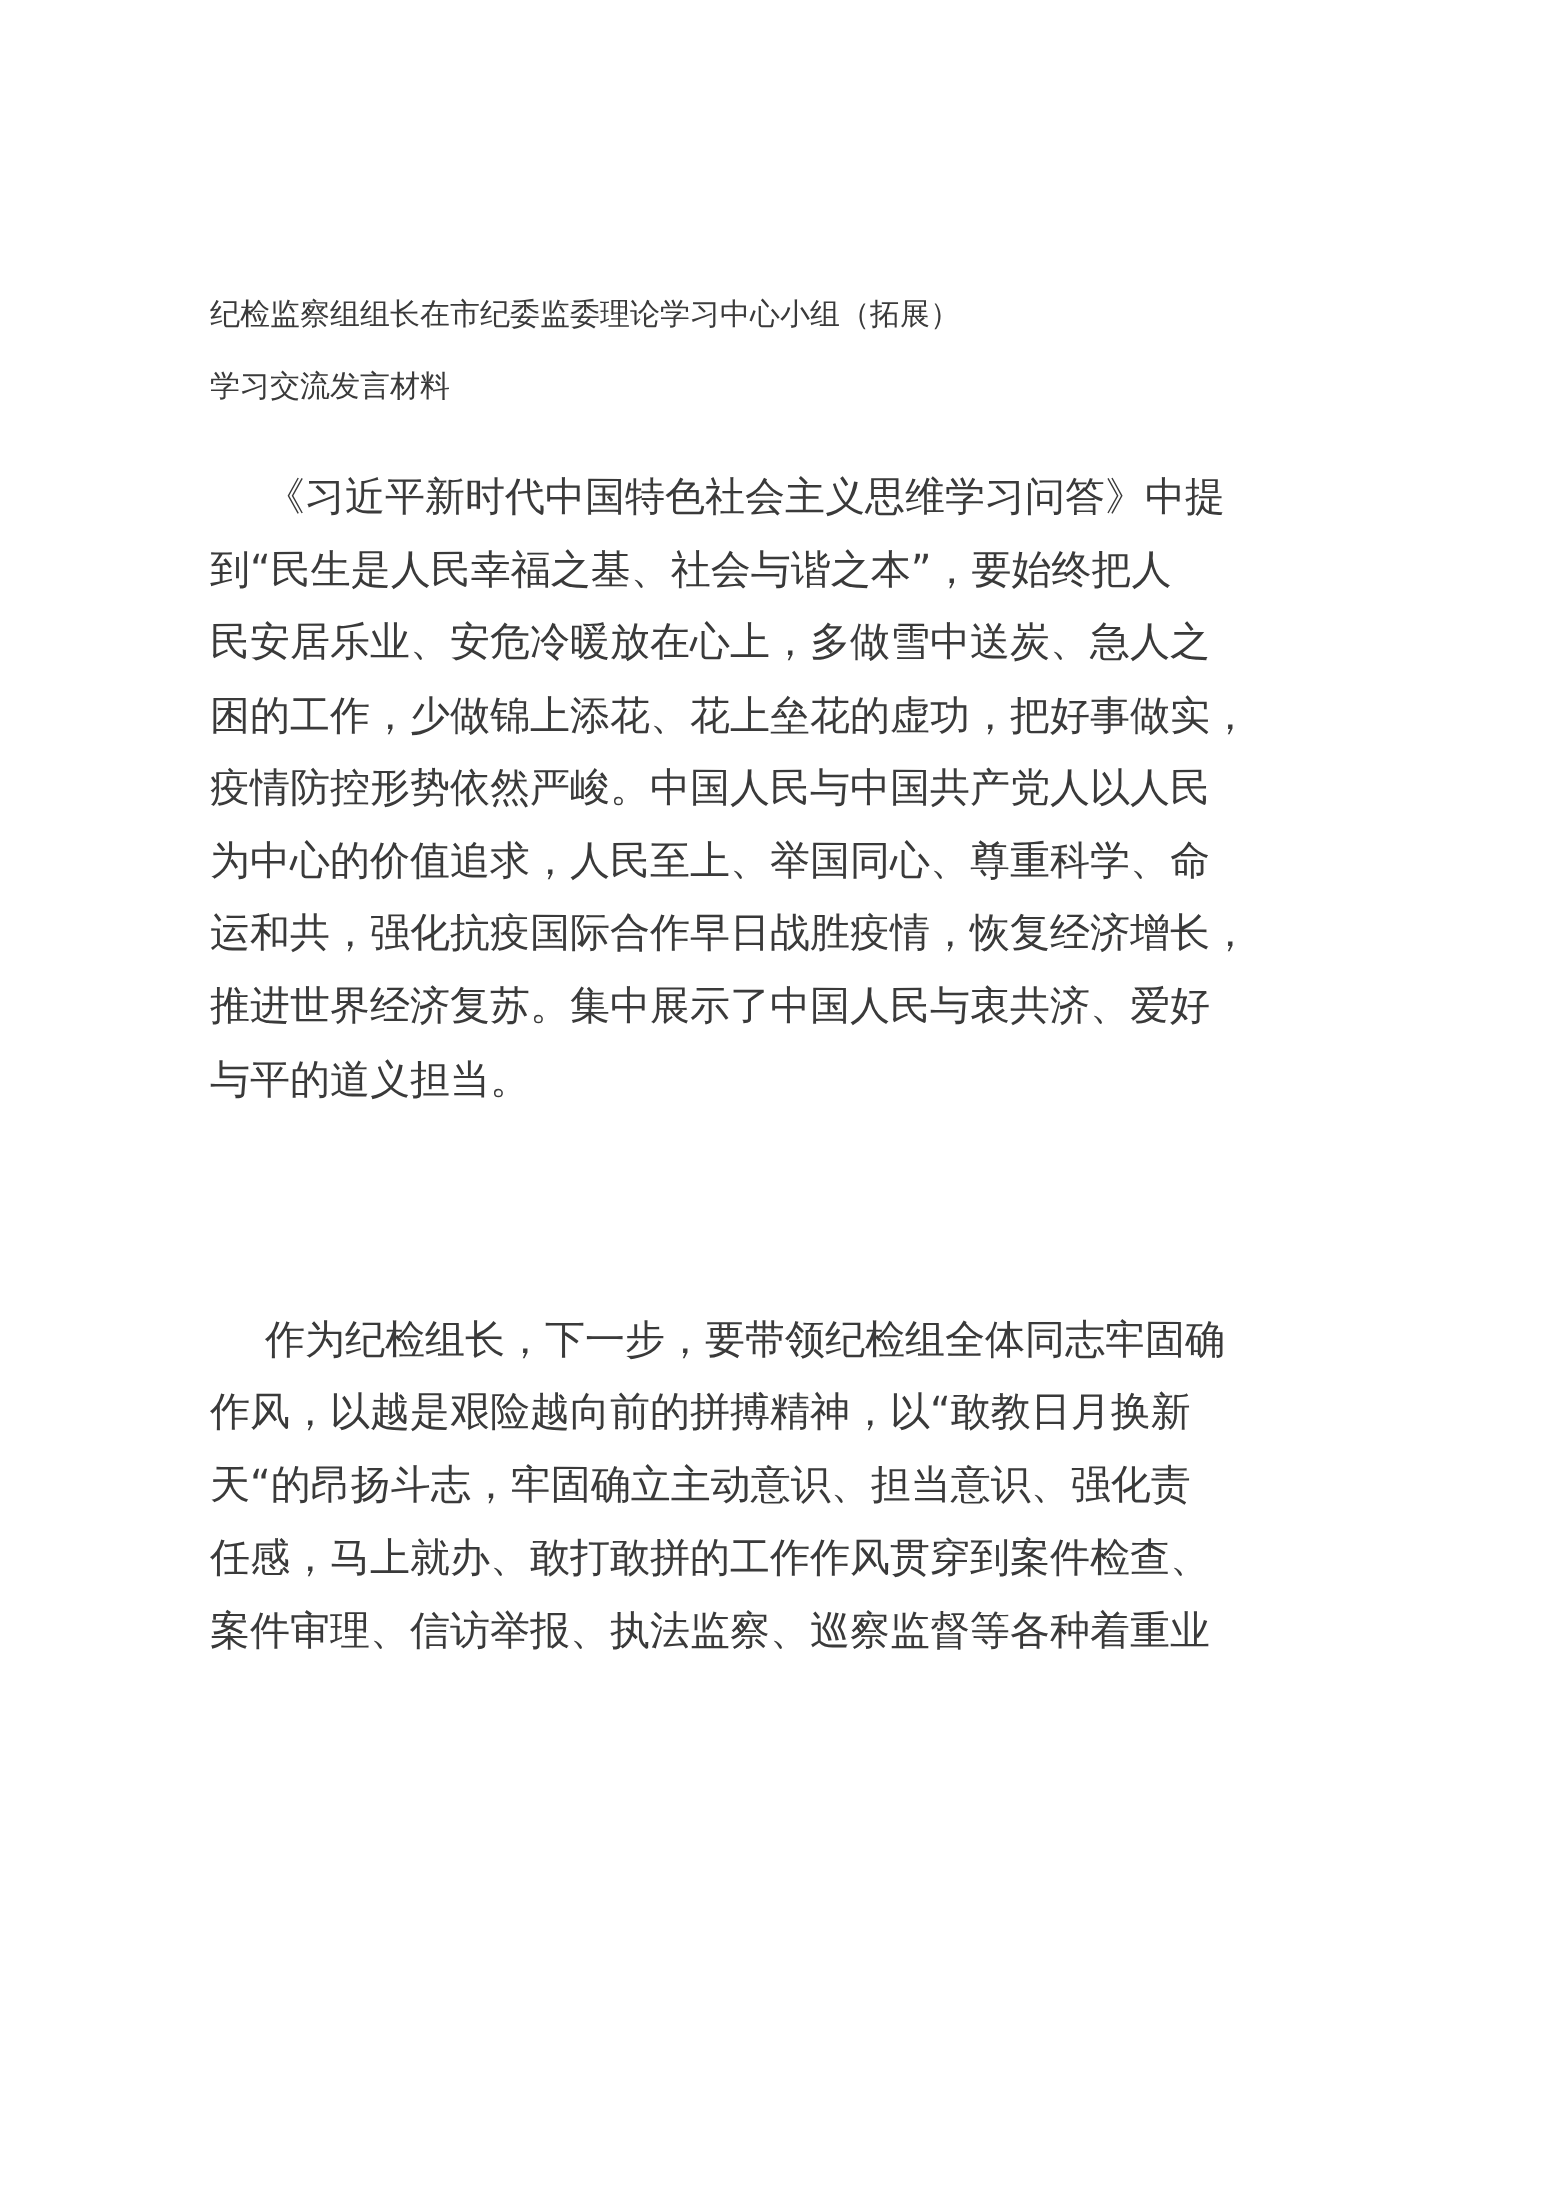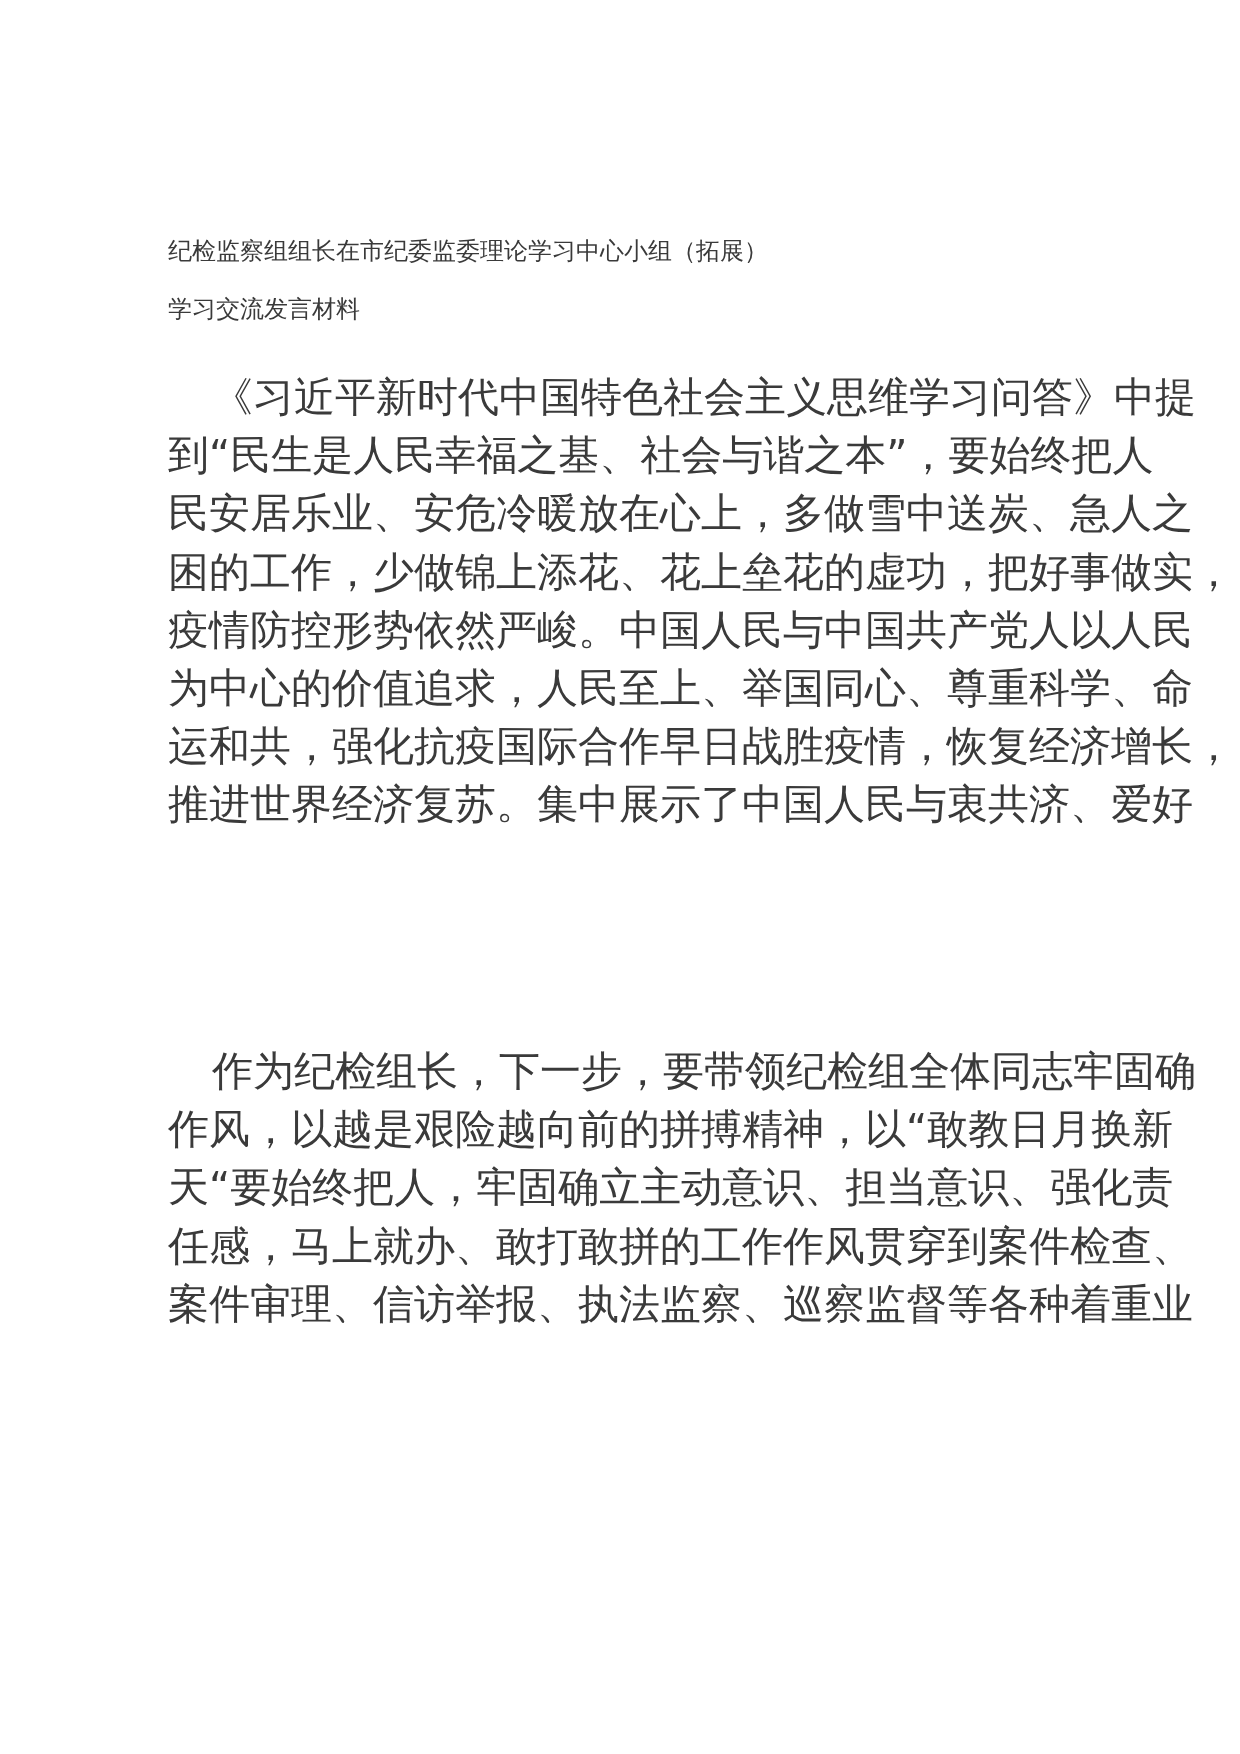--- a/index.html
+++ b/index.html
@@ -29,21 +29,21 @@
       font-size: 24px;
       line-height: 58px;
       font-weight: normal;
       margin: 0;
     }
     .title .line { display: block; white-space: nowrap; }
     .para {
       position: absolute;
       left: 0;
       width: 900px;
-      font-size: 41px;
+      font-size: 32px;
       line-height: 58.2px;
       margin: 0;
     }
     .para .line { display: block; white-space: nowrap; }
     .para .line.indent { padding-left: 44px; }
     #para1 { top: 368px; }
     #para2 { top: 1042px; }
   </style>
 </head>
 <body>
@@ -56,22 +56,23 @@
 
   <p class="para" id="para1">
     <span class="line indent">《习近平新时代中国特色社会主义思维学习问答》中提</span>
     <span class="line">到“民生是人民幸福之基、社会与谐之本”，要始终把人</span>
     <span class="line">民安居乐业、安危冷暖放在心上，多做雪中送炭、急人之</span>
     <span class="line">困的工作，少做锦上添花、花上垒花的虚功，把好事做实，</span>
     <span class="line">疫情防控形势依然严峻。中国人民与中国共产党人以人民</span>
     <span class="line">为中心的价值追求，人民至上、举国同心、尊重科学、命</span>
     <span class="line">运和共，强化抗疫国际合作早日战胜疫情，恢复经济增长，</span>
     <span class="line">推进世界经济复苏。集中展示了中国人民与衷共济、爱好</span>
+    <span class="line">与平的道义担当。</span>
   </p>
 
   <p class="para" id="para2">
     <span class="line indent">作为纪检组长，下一步，要带领纪检组全体同志牢固确</span>
     <span class="line">作风，以越是艰险越向前的拼搏精神，以“敢教日月换新</span>
-    <span class="line">天“要始终把人，牢固确立主动意识、担当意识、强化责</span>
+    <span class="line">天“的昂扬斗志，牢固确立主动意识、担当意识、强化责</span>
     <span class="line">任感，马上就办、敢打敢拼的工作作风贯穿到案件检查、</span>
     <span class="line">案件审理、信访举报、执法监察、巡察监督等各种着重业</span>
   </p>
 </div>
 
 </body></html>

